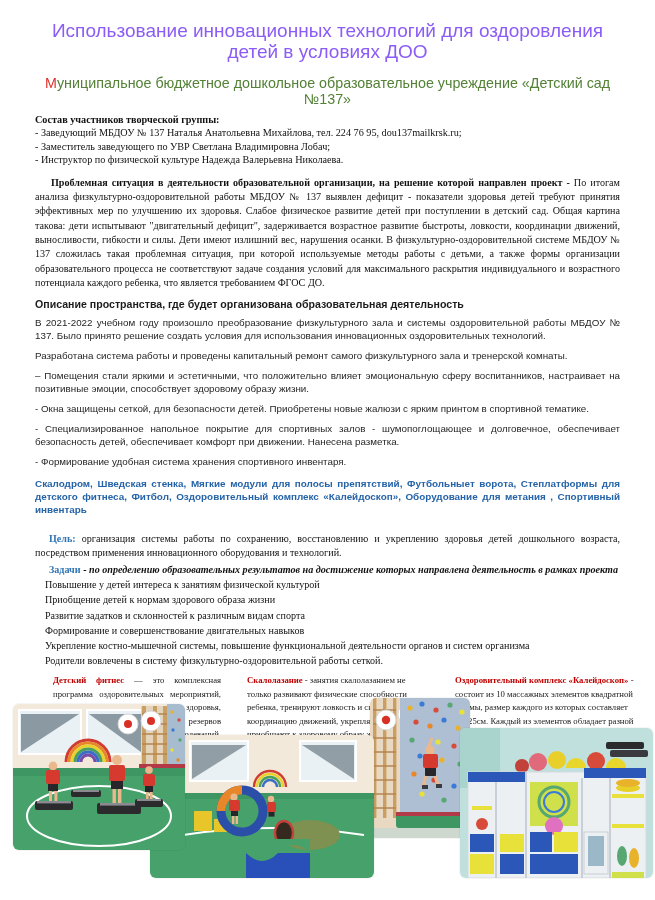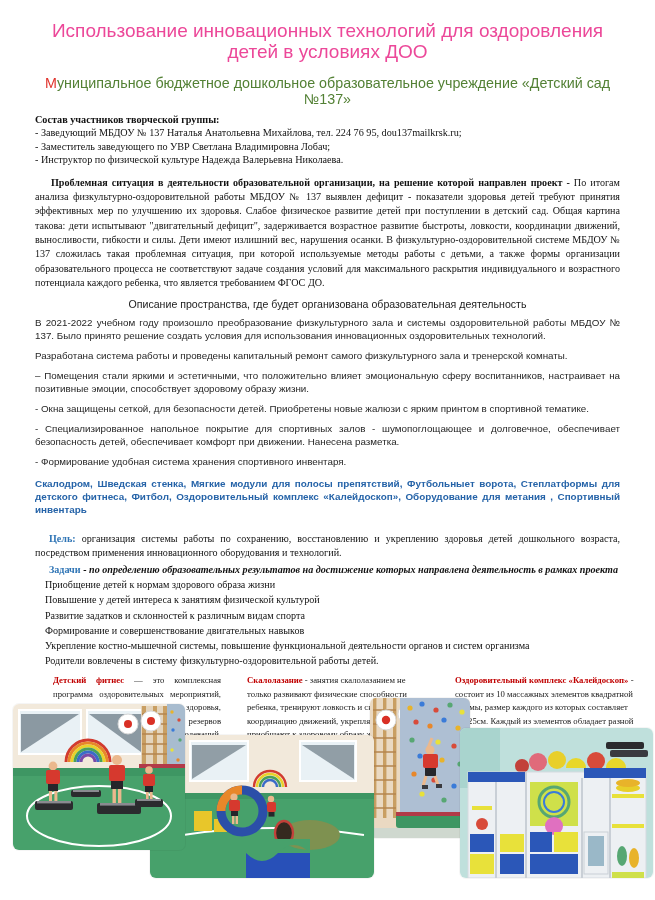--- a/index.html
+++ b/index.html
@@ -1,39 +1,39 @@
 <!DOCTYPE html>
 <html lang="ru"><head>
 <meta charset="utf-8">
 <style>
   html,body{margin:0;padding:0;background:#ffffff;}
   .page{position:relative;width:655px;height:900px;background:#fff;overflow:hidden;
         font-family:"Liberation Serif",serif;color:#111;}
   .content{padding:14px 35px 0 35px;}
 
-  .title{margin:6px 10px 0 10px;text-align:center;color:#ec4899;
+  .title{margin:6px 10px 0 10px;text-align:center;color:#8b5cf6;
          font-family:"Liberation Sans",sans-serif;font-weight:500;
          font-size:19px;line-height:1.13;}
   .subtitle{margin-top:12px;text-align:center;font-family:"Liberation Sans",sans-serif;
             font-size:14.3px;color:#538135;}
   .subtitle .initial{color:#E0332C;}
 
   .team{margin-top:6px;font-size:10.2px;line-height:1.32;}
   .team-heading{font-weight:bold;}
   .team p{margin:0;}
 
   .problem{margin:9px 0 0 0;font-size:10.1px;line-height:1.42;text-align:justify;
            text-indent:16px;}
   .bold{font-weight:bold;}
   .bolditalic{font-weight:bold;font-style:italic;}
   .blue{color:#2E74B5;margin-top:16px;}
   .red-head{color:#C00000;font-weight:bold;}
 
-  .space-heading{margin:8px 0 2px 0;text-align:center;font-family:"Liberation Sans",sans-serif;
-                 font-weight:normal;font-size:10.6px;color:#1c1c1c;}
+  .space-heading{margin:8px 0 2px 0;font-family:"Liberation Sans",sans-serif;
+                 font-weight:bold;font-size:10.6px;color:#1c1c1c;}
   .sans-p{margin:7px 0 0 0;font-family:"Liberation Sans",sans-serif;font-size:9.8px;
           line-height:1.32;color:#262626;text-align:justify;}
   .equip{margin:8px 0 16px 0;font-family:"Liberation Sans",sans-serif;font-size:9.9px;
          line-height:1.32;color:#2563A8;font-weight:bold;text-align:justify;}
 
   .goal{margin:7px 0 0 0;font-size:10.1px;line-height:1.4;text-align:justify;text-indent:14px;}
   .tasks-line{margin:3px 0 0 0;font-size:10.1px;line-height:1.4;text-indent:14px;}
   .task-item{margin:0;padding-left:10px;font-size:10.1px;line-height:1.5;}
 
   .columns{display:grid;grid-template-columns:168px 182px 186px;column-gap:26px;
@@ -77,26 +77,26 @@
     <p class="sans-p">- Окна защищены сеткой, для безопасности детей. Приобретены новые жалюзи с ярким принтом в спортивной тематике.</p>
     <p class="sans-p">- Специализированное напольное покрытие для спортивных залов - шумопоглощающее и долговечное, обеспечивает безопасность детей, обеспечивает комфорт при движении. Нанесена разметка.</p>
     <p class="sans-p">- Формирование удобная система хранения спортивного инвентаря.</p>
 
     <p class="equip">Скалодром, Шведская стенка, Мягкие модули для полосы препятствий, Футбольныет ворота, Степлатформы для детского фитнеса, Фитбол, Оздоровительный комплекс «Калейдоскоп», Оборудование для метания , Спортивный инвентарь</p>
 
     <p class="goal"><span class="blue bold">Цель:</span><span> организация системы работы по сохранению, восстановлению и укреплению здоровья детей дошкольного возраста, посредством применения инновационного оборудования и технологий.</span></p>
 
     <p class="tasks-line"><span class="blue bold">Задачи</span><span class="bolditalic"> - по определению образовательных результатов на достижение которых направлена деятельность в рамках проекта</span></p>
 
+    <p class="task-item">Повышение у детей интереса к занятиям физической культурой</p>
     <p class="task-item">Приобщение детей к нормам здорового образа жизни</p>
-    <p class="task-item">Повышение у детей интереса к занятиям физической культурой</p>
     <p class="task-item">Развитие задатков и склонностей к различным видам спорта</p>
     <p class="task-item">Формирование и совершенствование двигательных навыков</p>
     <p class="task-item">Укрепление костно-мышечной системы, повышение функциональной деятельности органов и систем организма</p>
-    <p class="task-item">Родители вовлечены в систему физкультурно-оздоровительной работы детей.</p>
+    <p class="task-item">Родители вовлечены в систему физкультурно-оздоровительной работы сеткой.</p>
 
     <div class="columns">
       <div class="col col1"><span class="red-head">Детский фитнес</span><span> — это комплексная программа оздоровительных мероприятий, направленная на укрепление здоровья, увеличение функциональных резервов организма и профилактику заболеваний, связанных с гиподинамией. Нашей системой предусмотрено использование степплатформ и фитболов.</span></div>
       <div class="col col2"><span class="red-head">Скалолазание</span><span> - занятия скалолазанием не только развивают физические способности ребенка, тренируют ловкость и силу, развивают координацию движений, укрепляют здоровье и приобщают к здоровому образу жизни, но и содействуют воспитанию человека, способного к самостоятельной поисковой и творческой деятельности, способствуют формированию его навыков и привычек.</span></div>
       <div class="col col3"><span class="red-head">Оздоровительный комплекс «Калейдоскоп»</span><span> - состоит из 10 массажных элементов квадратной формы, размер каждого из которых составляет 25х25см. Каждый из элементов обладает разной фактурой, жесткостью. В основе профилактики плоскостопия лежит, прежде всего, укрепление мышц стопы. С этой целью необходимо выполнять различные упражнения. В основе комплекса лежат различные виды циклических упражнений.</span></div>
     </div>
   </div>
 
   <div class="collage">
 

